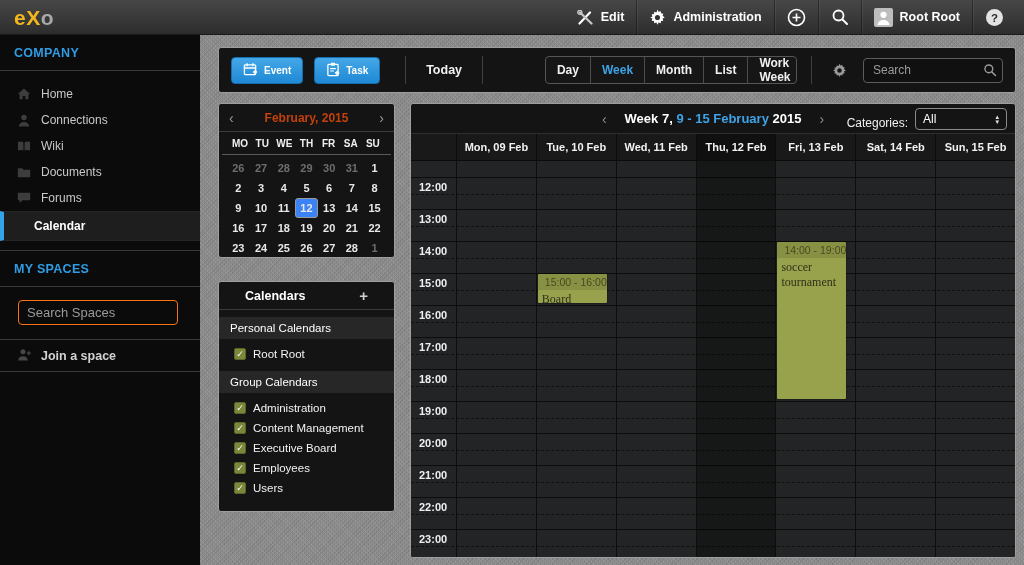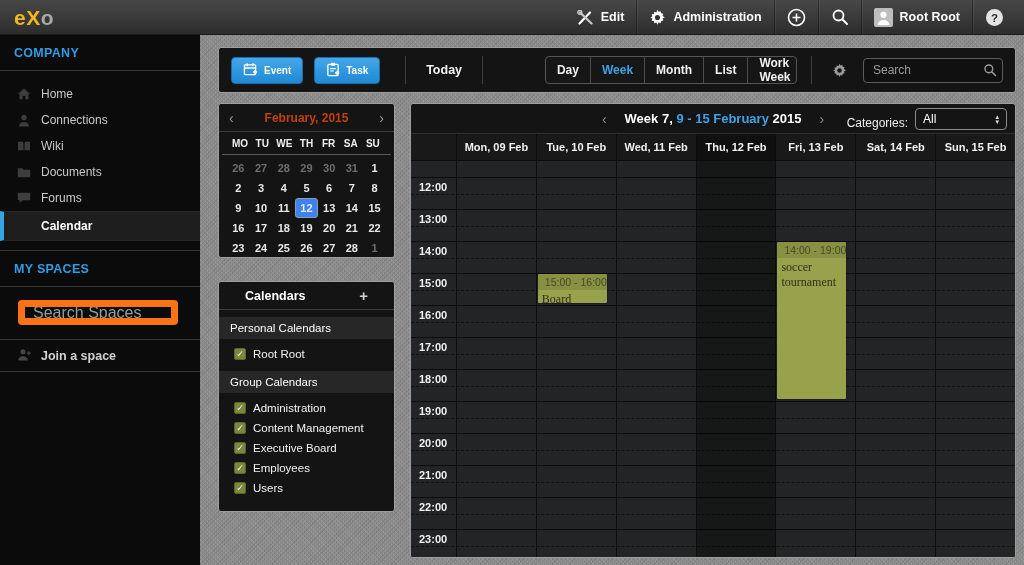--- a/index.html
+++ b/index.html
@@ -43,29 +43,29 @@
     color:#2f9ce4; font-size:12.5px; font-weight:bold; letter-spacing:.3px;
     padding:11px 14px 10px 14px; border-bottom:1px solid #383838; cursor:pointer;
   }
   .side-gap { height:10px; }
   .nav-item {
     display:flex; align-items:center; gap:10px; height:26px; padding-left:17px;
     font-size:12px; color:#c9c9c9; cursor:pointer;
   }
   .nav-item .nicon { width:14px; display:flex; justify-content:center; }
   .nav-item.active {
-    background:#1e1e1e; border-left:4px solid #35a3e8; padding-left:13px;
+    background:#1e1e1e; border-left:4px solid #35a3e8; padding-left:6px;
     font-weight:bold; color:#fff; height:30px;
     border-top:1px solid #262626; border-bottom:1px solid #262626;
   }
   .side-sec { border-top:1px solid #383838; margin-top:9px; }
   .search-spaces-wrap { padding:13px 14px 14px 18px; border-bottom:1px solid #383838; }
   .search-spaces {
-    width:160px; height:25px; background:transparent; border:7px solid #f97316; border-radius:4px;
-    color:#bbb; font-size:16px; padding:0 8px; font-family:"Liberation Sans",sans-serif; outline:none;
+    width:160px; height:25px; background:transparent; border:1px solid #f97316; border-radius:4px;
+    color:#bbb; font-size:13px; padding:0 8px; font-family:"Liberation Sans",sans-serif; outline:none;
   }
   .search-spaces::placeholder { color:#9a9a9a; }
   .join-item {
     display:flex; align-items:center; gap:10px; height:32px; padding-left:17px;
     font-size:12.5px; font-weight:bold; color:#d2d2d2; cursor:pointer; border-bottom:1px solid #383838;
   }
 
   
   .panel { position:absolute; background:#141414; border:1px solid #9e9e9e; border-radius:3px; }
 

